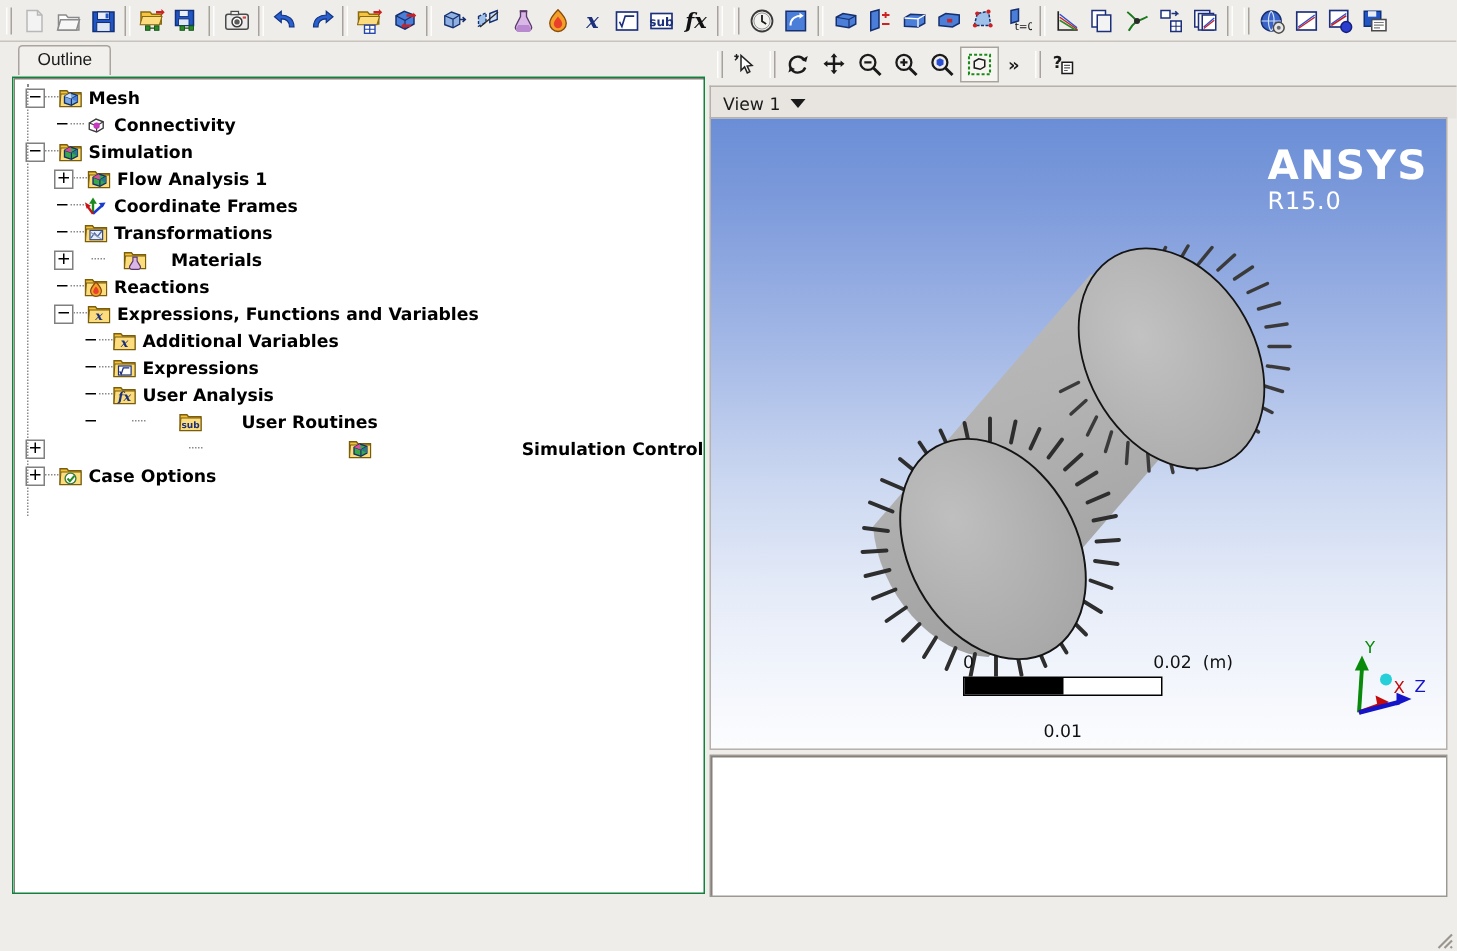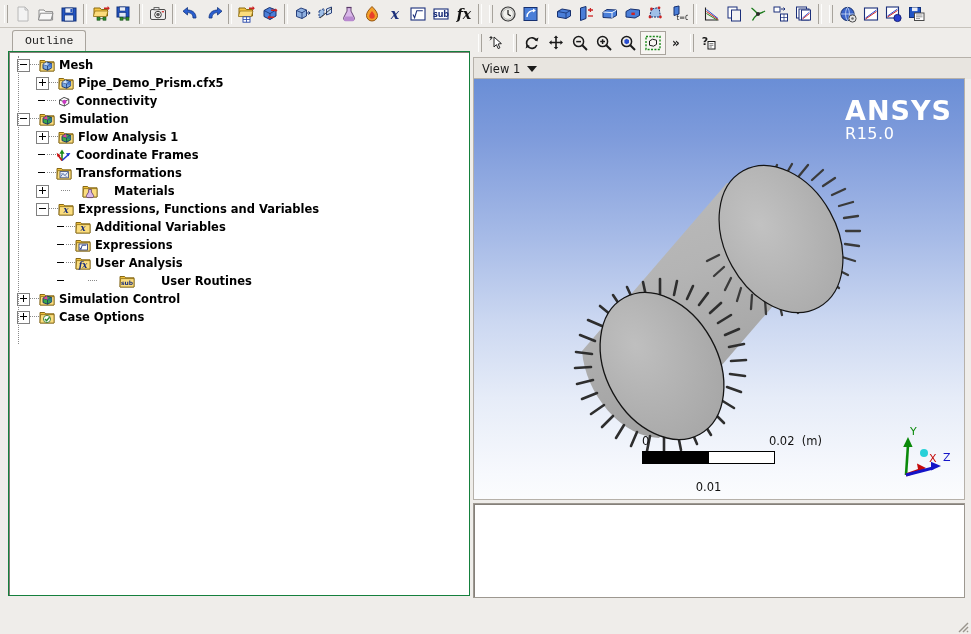--- a/index.html
+++ b/index.html
@@ -57,21 +57,21 @@
     width: 462px; height: 22px;
   }
   .tab {
     position: absolute; left: 4px; top: 0;
     padding: 3px 12px 4px 12px;
     background: #f2f0ed;
     border: 1px solid #a9a49d;
     border-bottom: none;
     border-radius: 3px 3px 0 0;
     font-size: 11.5px; color: #1a1a1a;
-    font-family: Liberation Mono, monospace;
+    font-family: Liberation Sans, sans-serif;
   }
   .tree-box {
     position: absolute; left: 0; top: 21px;
     width: 460px; height: 543px;
     background: #ffffff;
     border: 1px solid #15803d;
     box-shadow: inset 1px 1px 0 #85807a;
     overflow: hidden;
   }
   .tree { padding: 4px 0 0 4px; }
@@ -528,36 +528,20 @@
                 <path d="M4 7.2 L8 5 L12.6 6.6 L12.6 11 L8.6 13.2 L4 11.6 Z" fill="#7aa8e0" stroke="#14306a" stroke-width="0.9"></path>
                 <path d="M4 7.2 L8.6 8.8 L8.6 13.2" fill="none" stroke="#14306a" stroke-width="0.8"></path>
                 <path d="M8.6 8.8 L12.6 6.6" fill="none" stroke="#14306a" stroke-width="0.8"></path>
                 <path d="M4 7.2 L8 5 L8.6 8.8 Z" fill="#cfe0f5"></path>
                 <path d="M8.6 8.8 L12.6 6.6 L12.6 11 Z" fill="#4a7ed8"></path>
               </svg>
             </span>
             <span class="lbl">Mesh</span>
           </div>
           <div class="tnode" style="padding-left: 23px;">
-            <span class="expander plus"></span>
-            <span class="dots"></span>
-            <span class="ticon">
-              <svg width="16" height="16" viewBox="0 0 16 16">
-                <path d="M1 3.5 h4.6 l1.1 1.3 h8.3 v9.2 h-14 z" fill="#f2c23a" stroke="#7a5c0a" stroke-width="0.9"></path>
-                <path d="M1.6 5.6 h13.4 v8.4 h-14 z" fill="#fbdd7e" stroke="#7a5c0a" stroke-width="0.7"></path>
-                <path d="M4 7.2 L8 5 L12.6 6.6 L12.6 11 L8.6 13.2 L4 11.6 Z" fill="#7aa8e0" stroke="#14306a" stroke-width="0.9"></path>
-                <path d="M4 7.2 L8.6 8.8 L8.6 13.2" fill="none" stroke="#14306a" stroke-width="0.8"></path>
-                <path d="M8.6 8.8 L12.6 6.6" fill="none" stroke="#14306a" stroke-width="0.8"></path>
-                <path d="M4 7.2 L8 5 L8.6 8.8 Z" fill="#cfe0f5"></path>
-                <path d="M8.6 8.8 L12.6 6.6 L12.6 11 Z" fill="#4a7ed8"></path>
-              </svg>
-            </span>
-            <span class="lbl">Pipe_Demo_Prism.cfx5</span>
-          </div>
-          <div class="tnode" style="padding-left: 23px;">
             <span class="expander none"></span>
             <span class="dots"></span>
             <span class="ticon">
               <svg width="16" height="16" viewBox="0 0 16 16">
                 <path d="M3.5 7 L8 4.4 L12.8 6.2 L12.8 10.4 L8.4 13 L3.5 11.2 Z" fill="#ffffff" stroke="#3a3a3a" stroke-width="0.9"></path>
                 <path d="M3.5 7 L8.4 8.8 L8.4 13 M8.4 8.8 L12.8 6.2" fill="none" stroke="#3a3a3a" stroke-width="0.8"></path>
                 <circle cx="8.4" cy="8.8" r="2.1" fill="#c838c0"></circle>
               </svg>
             </span>
             <span class="lbl">Connectivity</span>
@@ -629,20 +613,33 @@
             <span class="ticon">
               <svg width="16" height="16" viewBox="0 0 16 16">
                 <path d="M1 3.5 h4.6 l1.1 1.3 h8.3 v9.2 h-14 z" fill="#f2c23a" stroke="#7a5c0a" stroke-width="0.9"></path>
                 <path d="M1.6 5.6 h13.4 v8.4 h-14 z" fill="#fbdd7e" stroke="#7a5c0a" stroke-width="0.7"></path>
                 <path d="M6.6 6.4 h2.8 v2.6 l2.1 3.4 a1.5 1.5 0 0 1 -1.3 2.2 h-4.4 a1.5 1.5 0 0 1 -1.3 -2.2 l2.1 -3.4 z" fill="#d9b8e8" stroke="#5a3a6a" stroke-width="0.8"></path>
               </svg>
             </span>
             <span class="lbl">Materials</span>
           </div>
           <div class="tnode" style="padding-left: 23px;">
+            <span class="expander none"></span>
+            <span class="dots"></span>
+            <span class="ticon">
+              <svg width="16" height="16" viewBox="0 0 16 16">
+                <path d="M1 3.5 h4.6 l1.1 1.3 h8.3 v9.2 h-14 z" fill="#f2c23a" stroke="#7a5c0a" stroke-width="0.9"></path>
+                <path d="M1.6 5.6 h13.4 v8.4 h-14 z" fill="#fbdd7e" stroke="#7a5c0a" stroke-width="0.7"></path>
+                <path d="M8 5 C10.3 7.5 11.6 9.2 11.6 11 A3.6 3.6 0 0 1 4.4 11 C4.4 9.2 5.7 7.5 8 5 Z" fill="#f2a02a" stroke="#8a4a08" stroke-width="0.8"></path>
+                <path d="M8 8 C9.3 9.6 9.8 10.4 9.8 11.2 A1.8 1.8 0 0 1 6.2 11.2 C6.2 10.4 6.7 9.6 8 8 Z" fill="#e8402a"></path>
+              </svg>
+            </span>
+            <span class="lbl">Reactions</span>
+          </div>
+          <div class="tnode" style="padding-left: 23px;">
             <span class="expander"></span>
             <span class="dots"></span>
             <span class="ticon">
               <svg width="16" height="16" viewBox="0 0 16 16">
                 <path d="M1 3.5 h4.6 l1.1 1.3 h8.3 v9.2 h-14 z" fill="#f2c23a" stroke="#7a5c0a" stroke-width="0.9"></path>
                 <path d="M1.6 5.6 h13.4 v8.4 h-14 z" fill="#fbdd7e" stroke="#7a5c0a" stroke-width="0.7"></path>
                 <text x="8" y="12.4" font-family="DejaVu Serif, serif" font-size="8.5" font-style="italic" font-weight="bold" fill="#1b2f7a" text-anchor="middle">x</text>
               </svg>
             </span>
             <span class="lbl">Expressions, Functions and Variables</span>
@@ -689,21 +686,21 @@
             <span class="dots"></span>
             <span class="ticon">
               <svg width="16" height="16" viewBox="0 0 16 16">
                 <path d="M1 3.5 h4.6 l1.1 1.3 h8.3 v9.2 h-14 z" fill="#f2c23a" stroke="#7a5c0a" stroke-width="0.9"></path>
                 <path d="M1.6 5.6 h13.4 v8.4 h-14 z" fill="#fbdd7e" stroke="#7a5c0a" stroke-width="0.7"></path>
                 <text x="8" y="12.4" font-family="DejaVu Sans, sans-serif" font-size="6" font-weight="bold" fill="#1b2f7a" text-anchor="middle">sub</text>
               </svg>
             </span>
             <span class="lbl">User Routines</span>
           </div>
-          <div class="tnode" style="padding-left: 4px;">
+          <div class="tnode" style="padding-left: 4px; justify-content: space-between;">
             <span class="expander plus"></span>
             <span class="dots"></span>
             <span class="ticon">
               <svg width="16" height="16" viewBox="0 0 16 16">
                 <path d="M1 3.5 h4.6 l1.1 1.3 h8.3 v9.2 h-14 z" fill="#f2c23a" stroke="#7a5c0a" stroke-width="0.9"></path>
                 <path d="M1.6 5.6 h13.4 v8.4 h-14 z" fill="#fbdd7e" stroke="#7a5c0a" stroke-width="0.7"></path>
                 <path d="M4 7.2 L8 5 L12.6 6.6 L12.6 11 L8.6 13.2 L4 11.6 Z" fill="#3aa84a" stroke="#14306a" stroke-width="0.9"></path>
                 <path d="M4 7.2 L8.6 8.8 L8.6 13.2" fill="none" stroke="#14306a" stroke-width="0.8"></path>
                 <path d="M8.6 8.8 L12.6 6.6" fill="none" stroke="#14306a" stroke-width="0.8"></path>
                 <path d="M4 7.2 L8 5 L8.6 8.8 Z" fill="#e04a9a"></path>

